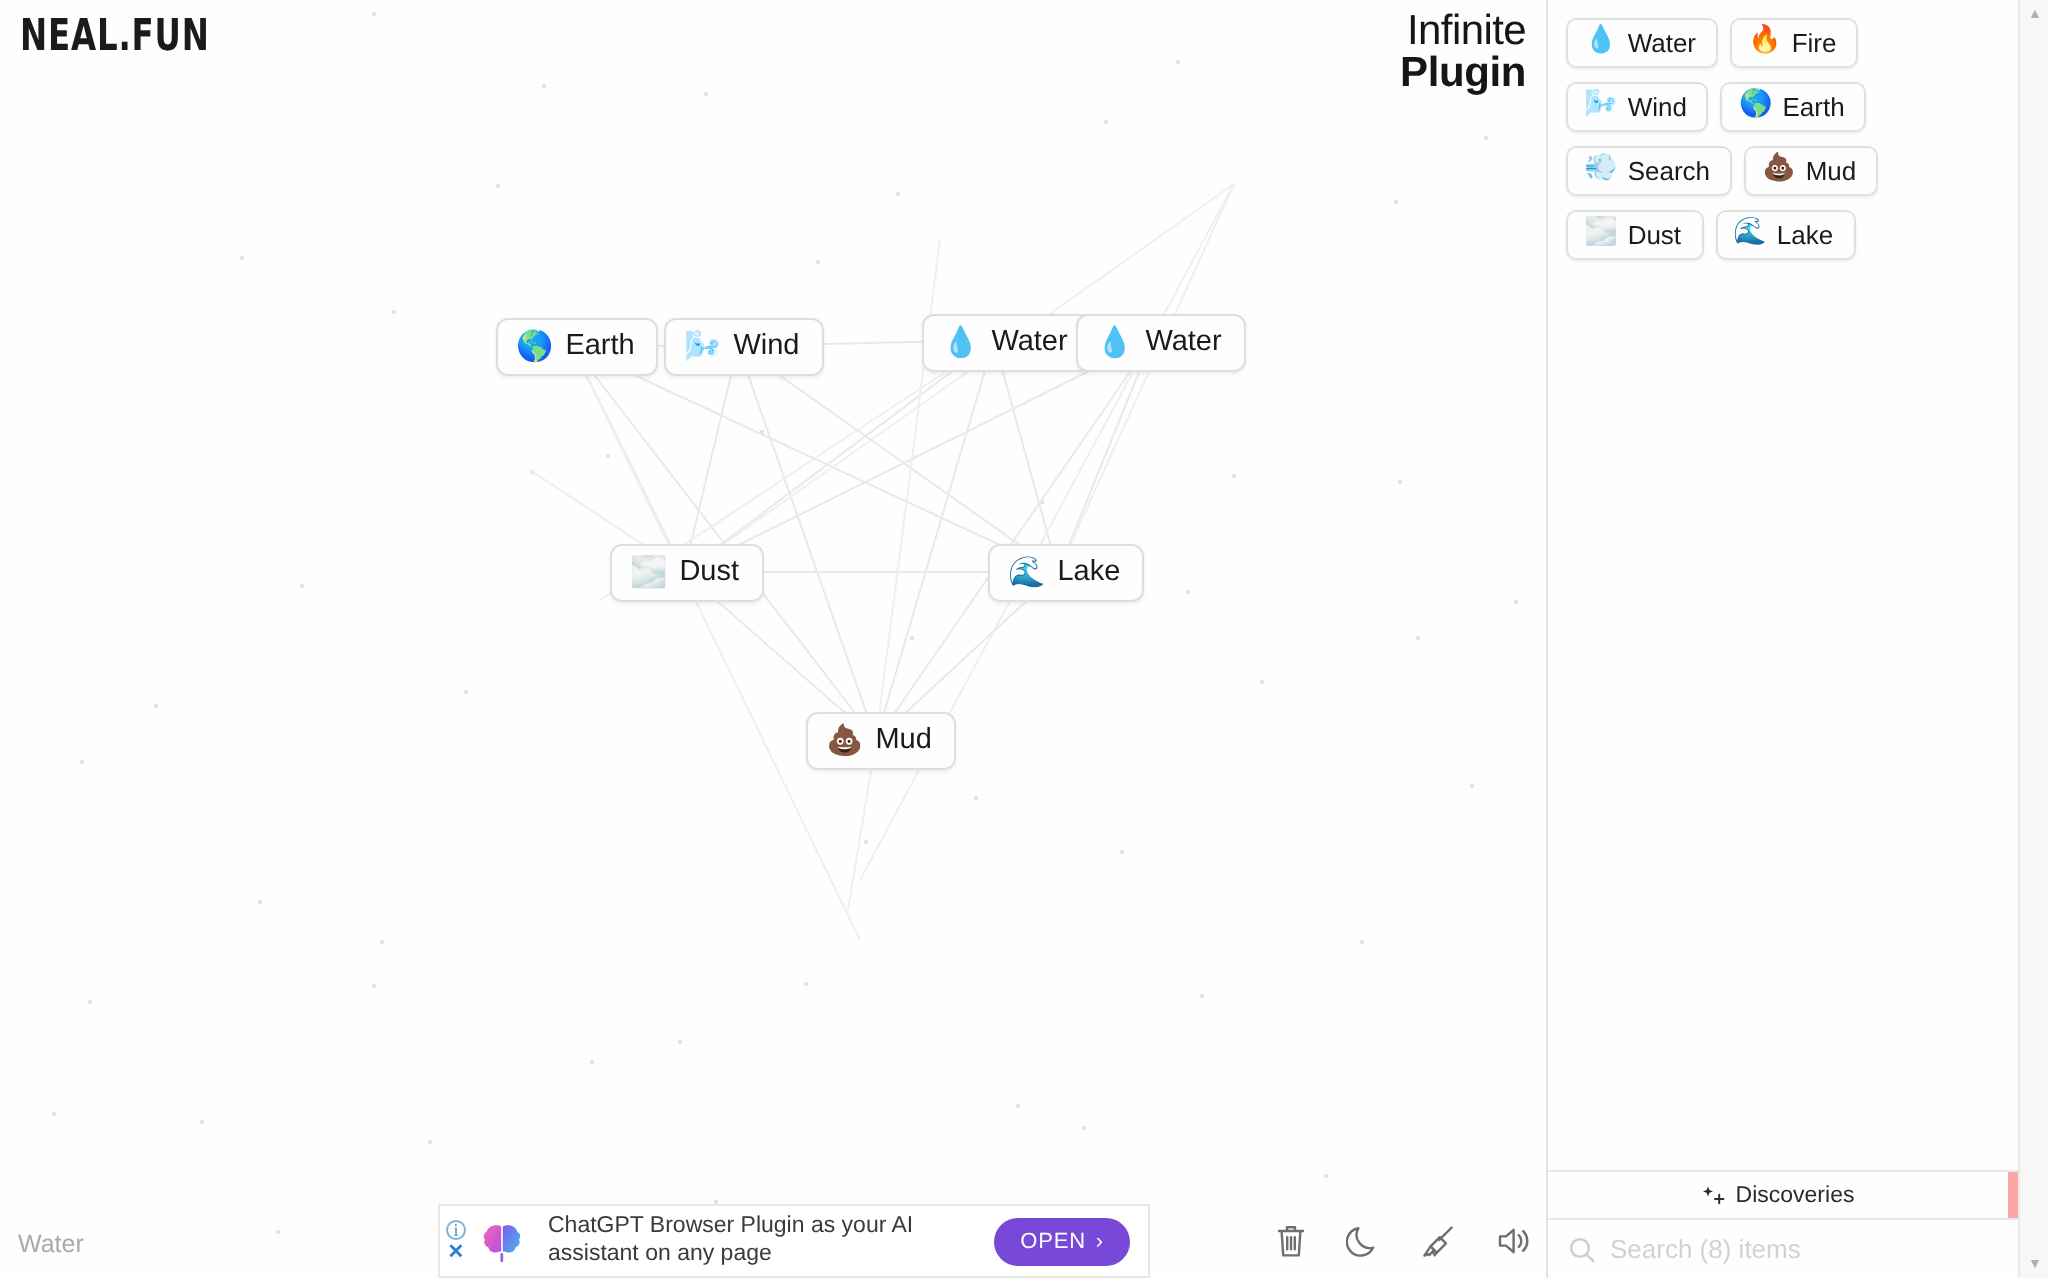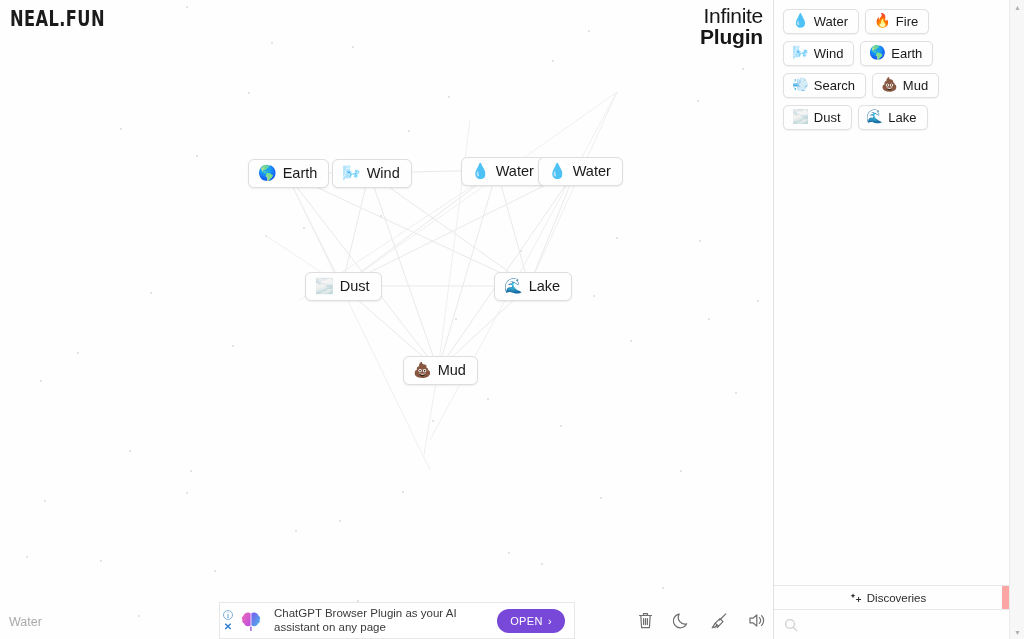--- a/index.html
+++ b/index.html
@@ -222,21 +222,21 @@
   #side-tabs .stab {
     flex: 1;
     display: flex;
     align-items: center;
     justify-content: center;
     gap: 5px;
     font-size: 11.5px;
     color: #2b2b2b;
     cursor: pointer;
   }
-  #side-tabs .stab:first-child { border-right: 7px solid #fca5a5; }
+  #side-tabs .stab:first-child { border-right: 5px solid #fca5a5; }
   #side-tabs .ticon { font-size: 11px; color: #3a3a3a; display: flex; }
 
   #side-search {
     flex: none;
     height: 29px;
     display: flex;
     align-items: center;
     gap: 7px;
     padding: 0 10px;
   }
@@ -511,20 +511,21 @@
       </div>
     </div>
 
     <div id="side-search">
       <span class="sicon">
         <svg width="14" height="14" viewBox="0 0 14 14" fill="none" stroke="#cfcfcf" stroke-width="1.3">
           <circle cx="6" cy="6" r="4.4"></circle>
           <path d="M9.3 9.3 12.6 12.6" stroke-linecap="round"></path>
         </svg>
       </span>
+      <input id="search-input" type="text" placeholder="Search (8) items" style="">
     </div>
   </div>
 
   <div id="scrollbar">
     <div class="arrow up">▲</div>
     <div class="thumb"></div>
     <div class="arrow down">▼</div>
   </div>
 </div>
 

